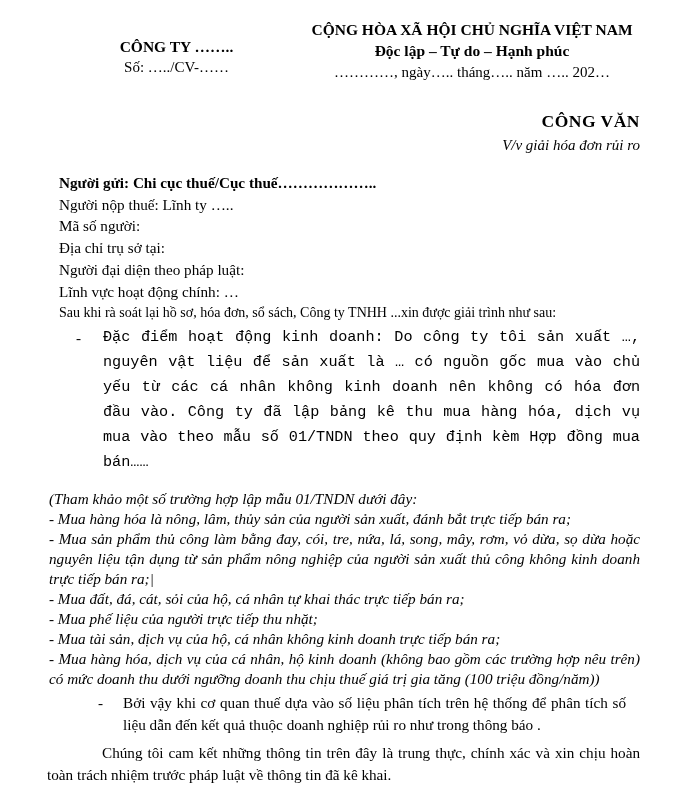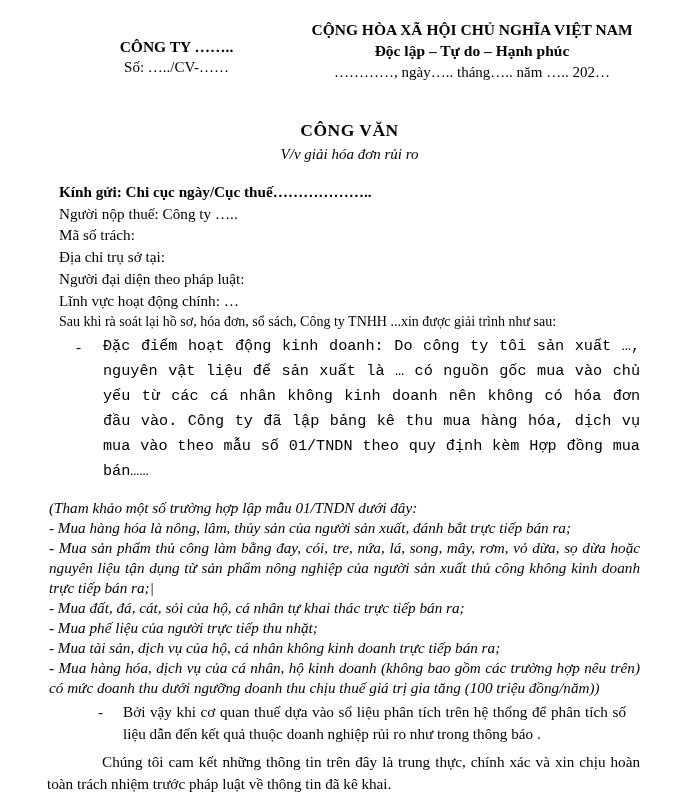--- a/index.html
+++ b/index.html
@@ -16,21 +16,21 @@
   
   .hdr{display:flex;align-items:flex-start;}
   .hdr-left{width:235px;text-align:center;padding-top:17px;flex:none;}
   .hdr-left .company{font-weight:bold;font-size:15.5px;line-height:20px;}
   .hdr-left .number{font-size:15px;line-height:20px;}
   .hdr-right{flex:1;text-align:center;padding-left:10px;}
   .hdr-right .motto1{font-weight:bold;font-size:15.5px;line-height:20px;}
   .hdr-right .motto2{font-weight:bold;font-size:15.5px;line-height:21px;}
   .hdr-right .dateline{font-size:15px;line-height:22px;}
   
-  .title-block{text-align:center;margin-top:35px;}
+  .title-block{text-align:right;margin-top:26px;}
   .doc-title{font-size:17.5px;font-weight:bold;letter-spacing:.5px;line-height:24px;}
   .doc-subtitle{font-style:italic;font-size:15px;line-height:24px;}
   
   .recipient{margin-top:15px;font-size:15.2px;line-height:21.7px;}
   .recipient .to{font-weight:bold;}
   
   .para{font-size:15.2px;line-height:21.7px;text-align:justify;margin-top:21px;}
   .para2{font-size:14px;line-height:21.7px;text-align:justify;}
   .bullet1{display:flex;font-size:15.2px;line-height:25px;margin-top:1px;}
   .bullet1 .dash{flex:none;width:22px;text-align:right;}
@@ -57,23 +57,23 @@
       <div class="dateline">…………, ngày….. tháng….. năm ….. 202…</div>
     </div>
   </div>
 
   <div class="title-block">
     <div class="doc-title">CÔNG VĂN</div>
     <div class="doc-subtitle">V/v giải hóa đơn rủi ro</div>
   </div>
 
   <div class="recipient">
-    <div class="to">Kính gửi: Chi cục ngày/Cục thuế………………..</div>
-    <div>Người nộp thuế: Công ty …..</div>
-    <div>Mã số trách:</div>
+    <div class="to">Người gửi: Chi cục thuế/Cục thuế………………..</div>
+    <div>Người nộp thuế: Lĩnh ty …..</div>
+    <div>Mã số người:</div>
     <div>Địa chỉ trụ sở tại:</div>
     <div>Người đại diện theo pháp luật:</div>
     <div>Lĩnh vực hoạt động chính: …</div>
   </div>
 
   <div class="para2">Sau khi rà soát lại hồ sơ, hóa đơn, sổ sách, Công ty TNHH ...xin được giải trình như sau:</div>
 
   <div class="bullet1">
     <span class="dash">-</span>
     <span class="btxt">Đặc điểm hoạt động kinh doanh: Do công ty tôi sản xuất …,  nguyên vật liệu để sản xuất là … có nguồn gốc mua vào chủ yếu từ các cá nhân không kinh doanh nên không có hóa đơn đầu vào. Công ty đã lập bảng kê thu mua hàng hóa, dịch vụ mua vào theo mẫu số 01/TNDN theo quy định kèm Hợp đồng mua bán……</span>

